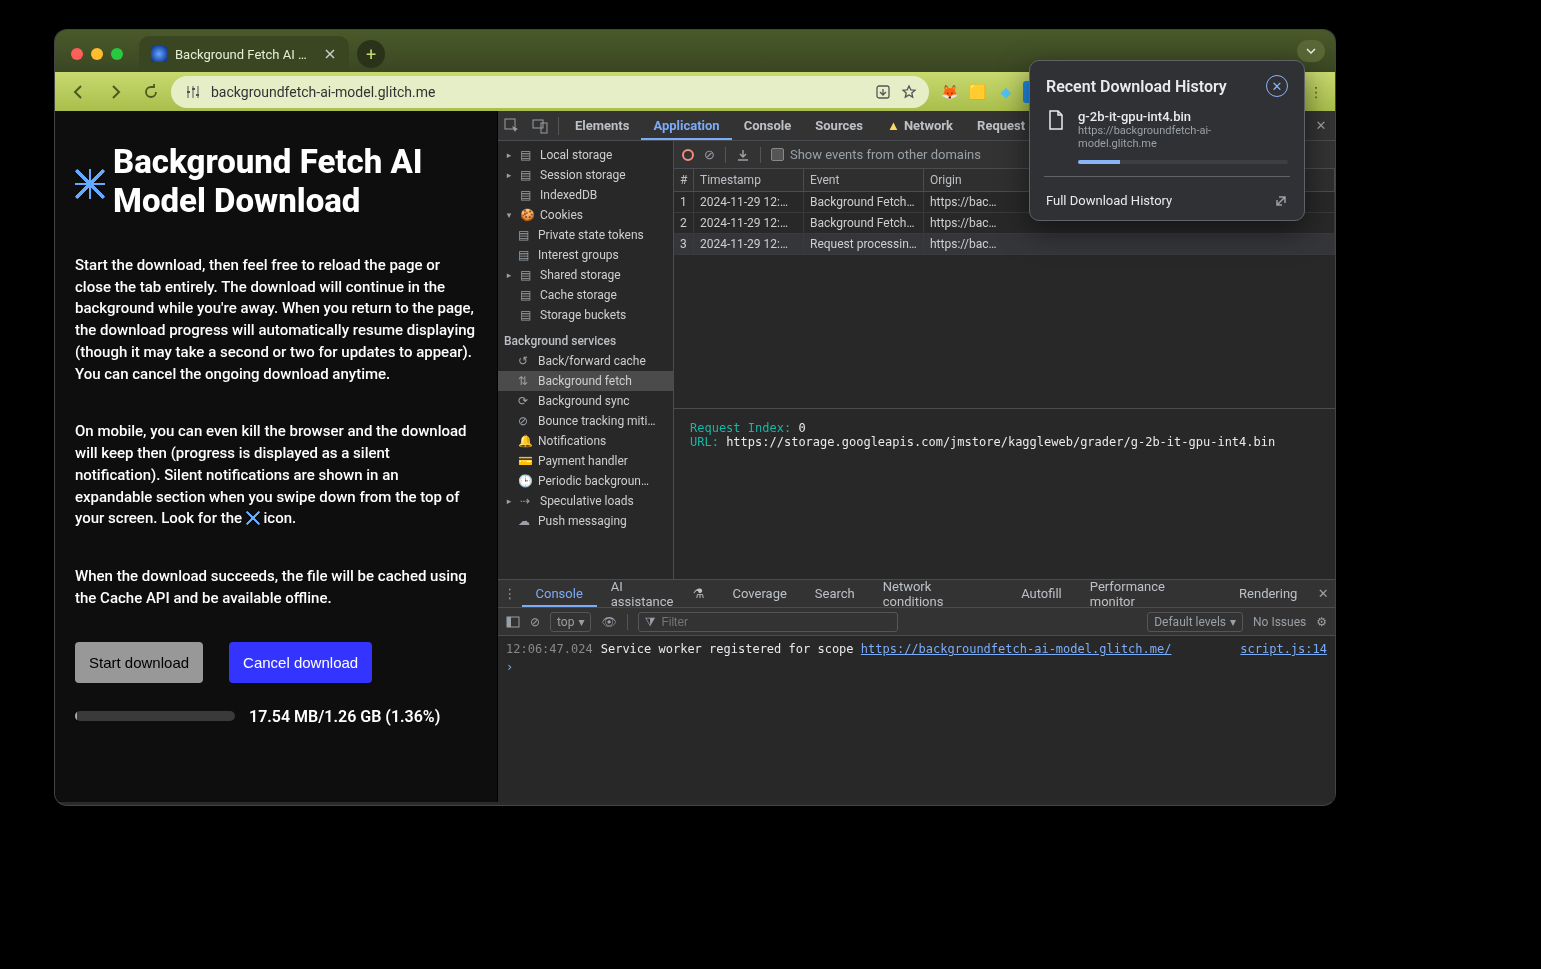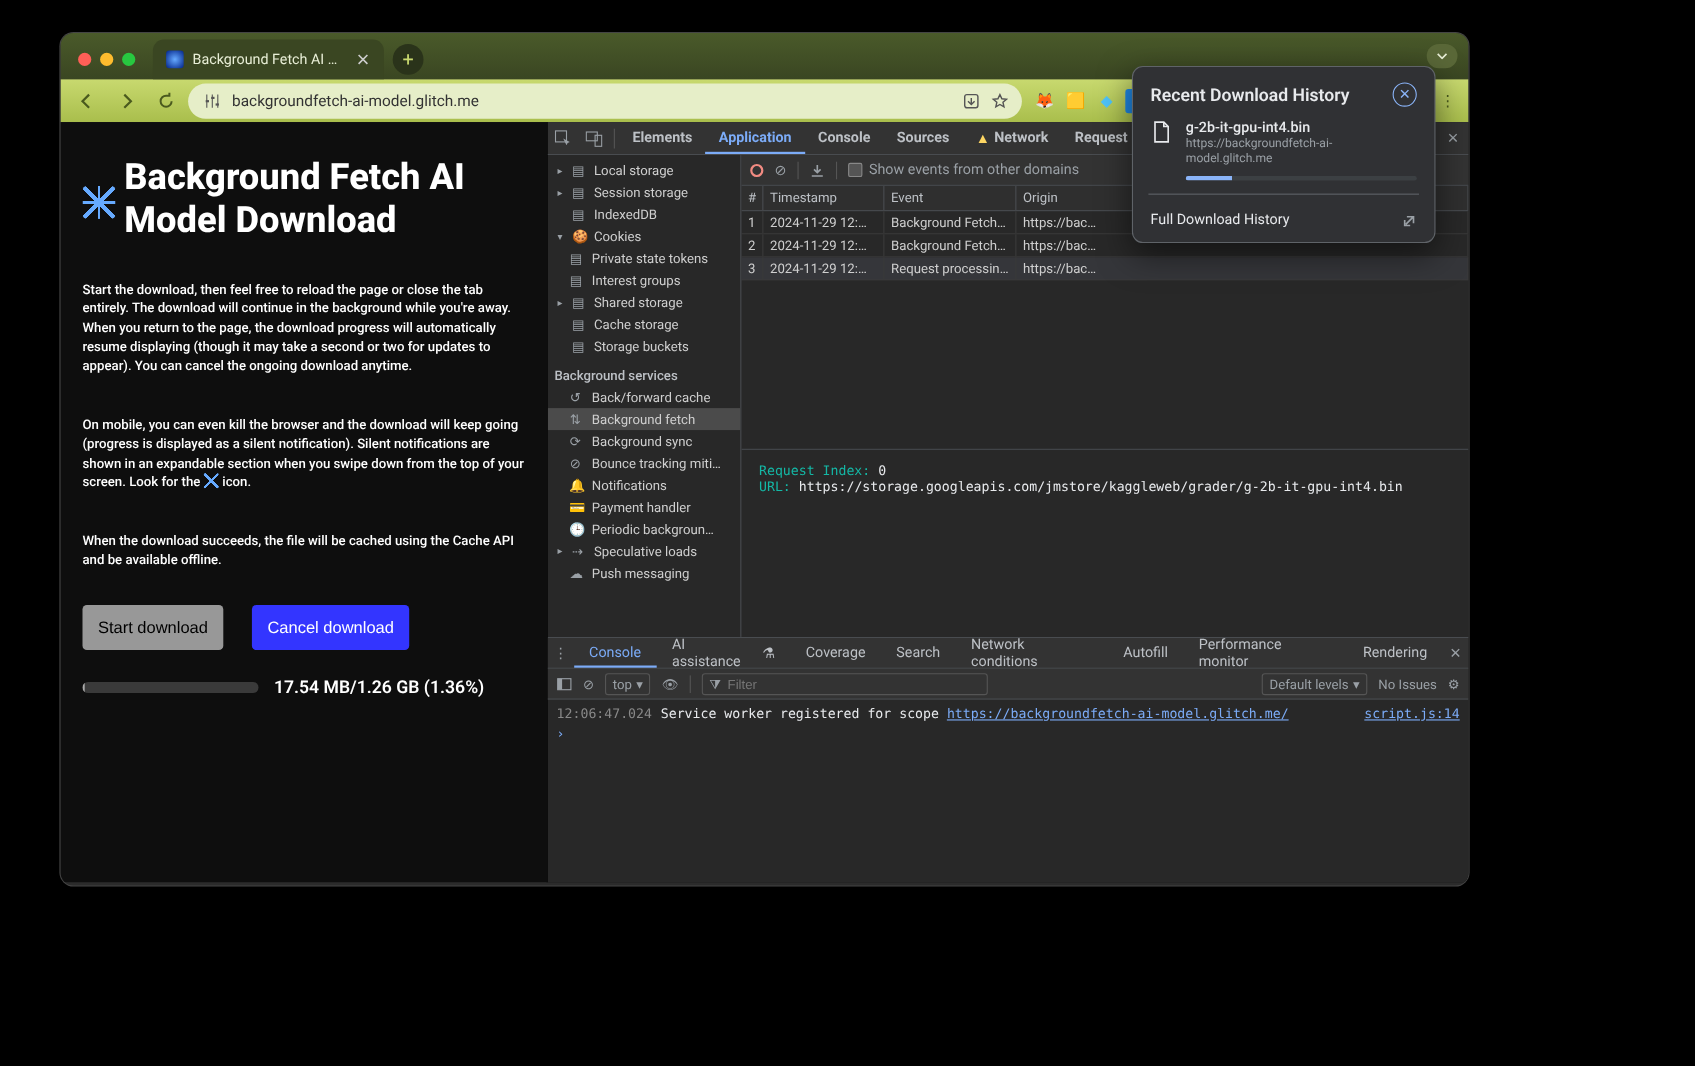--- a/index.html
+++ b/index.html
@@ -122,21 +122,21 @@
   .page h1 .h-icon{
     display:inline-block;width:30px;height:30px;flex:0 0 30px;
     margin-top:4px;
     background:
       linear-gradient(45deg,transparent 46%,#6af 46%,#6af 54%,transparent 54%),
       linear-gradient(-45deg,transparent 46%,#6af 46%,#6af 54%,transparent 54%),
       linear-gradient(0deg,transparent 46%,#6af 46%,#6af 54%,transparent 54%),
       linear-gradient(90deg,transparent 46%,#6af 46%,#6af 54%,transparent 54%);
     border-radius:4px;
   }
-  .page p{font-size:12px;line-height:1.45;margin-bottom:36px;font-weight:500;}
+  .page p{font-size:15px;line-height:1.45;margin-bottom:36px;font-weight:500;}
   .mini-icon{display:inline-block;width:14px;height:14px;vertical-align:-2px;
     background:
       linear-gradient(45deg,transparent 44%,#6af 44%,#6af 56%,transparent 56%),
       linear-gradient(-45deg,transparent 44%,#6af 44%,#6af 56%,transparent 56%);
     border-radius:2px;}
   .btn-row{display:flex;gap:26px;margin-bottom:24px;margin-top:-4px;}
   .btn{padding:12px 14px;border-radius:4px;font-size:15px;font-weight:500;cursor:pointer;border:none;}
   .btn-gray{background:var(--gray-btn);color:#000000;}
   .btn-blue{background:var(--blue-btn);color:#fff;}
   .progress-row{display:flex;align-items:center;gap:14px;}
@@ -378,21 +378,21 @@
 
   <div class="content">
 
     <div class="page">
       <h1>
         <span class="h-icon"></span>
         <span>Background Fetch AI Model Download</span>
       </h1>
       <p>Start the download, then feel free to reload the page or close the tab entirely. The download will continue in the background while you're away. When you return to the page, the download progress will automatically resume displaying (though it may take a second or two for updates to appear). You can cancel the ongoing download anytime.</p>
       <p>
-        <span>On mobile, you can even kill the browser and the download will keep going (progress is displayed as a silent notification). Silent notifications are shown in an expandable section when you swipe down from the top of your screen. Look for the </span>
+        <span>On mobile, you can even kill the browser and the download will keep then (progress is displayed as a silent notification). Silent notifications are shown in an expandable section when you swipe down from the top of your screen. Look for the </span>
         <span class="mini-icon"></span>
         <span> icon.</span>
       </p>
       <p>When the download succeeds, the file will be cached using the Cache API and be available offline.</p>
       <div class="btn-row">
         <button class="btn btn-gray">Start download</button>
         <button class="btn btn-blue">Cancel download</button>
       </div>
       <div class="progress-row">
         <div class="progress-bar">

